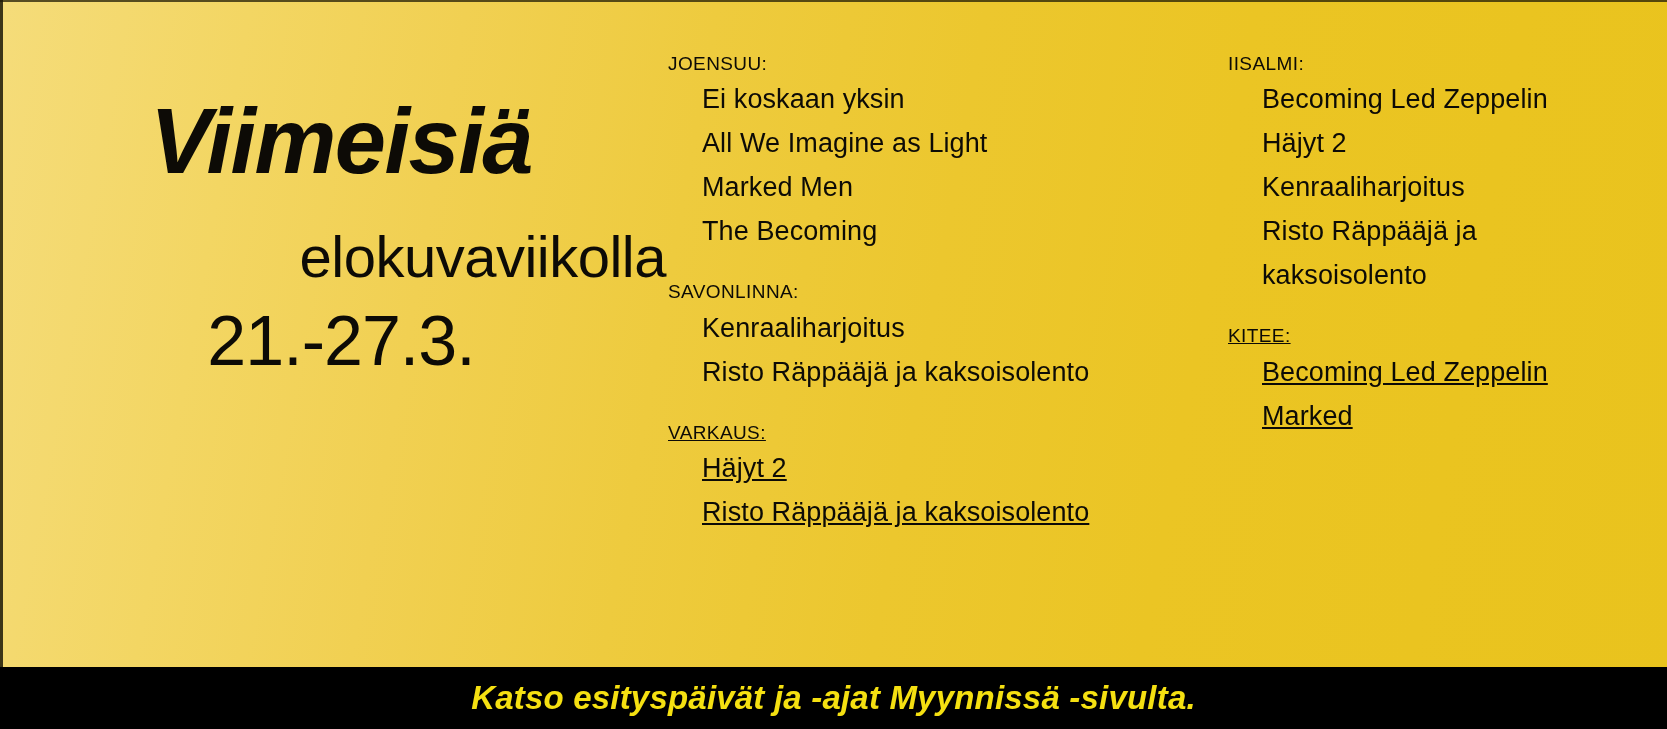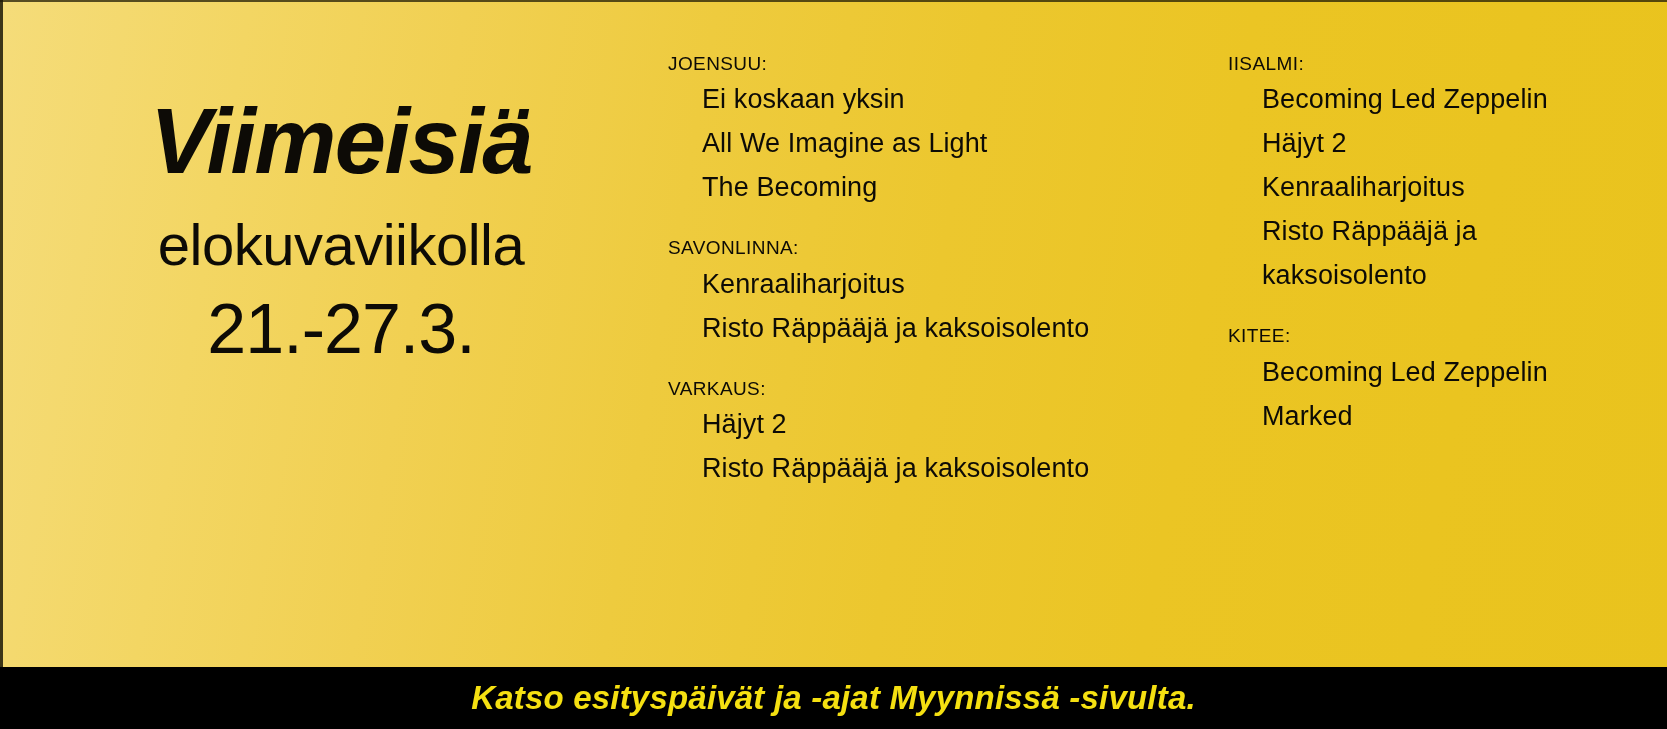--- a/index.html
+++ b/index.html
@@ -34,35 +34,35 @@
   }
   .hl-line{
     font-weight:bold;font-style:italic;
     font-size:92px;line-height:0.99;
     letter-spacing:-1.5px;
     white-space:nowrap;
   }
   #hl-sub{
     font-weight:normal;font-style:normal;
     font-size:58px;line-height:1.05;
-    margin-top:28px;letter-spacing:-0.5px;
+    margin-top:40px;letter-spacing:-0.5px;text-align:right;
   }
   #hl-dates{
     font-weight:normal;font-style:normal;
     font-size:70px;line-height:1.02;
     margin-top:18px;letter-spacing:-1px;
   }
 
   
   .col{position:absolute;top:50px;color:#0d0b06;}
   #col-mid{left:668px;width:470px;}
   #col-right{left:1228px;width:420px;}
 
   .city-group{margin-bottom:25px;}
-  .city-group:last-child{margin-bottom:0;}
+  .city-group:last-child{margin-bottom:0;text-decoration:underline;}
   .city-name{
     font-size:19px;line-height:1.44;
     letter-spacing:0.4px;font-weight:normal;
   }
   .film-list{list-style:none;margin:0;padding:0 0 0 34px;}
   .film-item{
     font-size:27px;line-height:1.63;
     letter-spacing:0.1px;font-weight:normal;
   }
 
@@ -92,20 +92,21 @@
     <div id="hl-dates">21.-27.3.</div>
   </div>
 
   <div class="col" id="col-mid">
 
     <div class="city-group">
       <div class="city-name">JOENSUU:</div>
       <ul class="film-list">
         <li class="film-item">Ei koskaan yksin</li>
         <li class="film-item">All We Imagine as Light</li>
+        <li class="film-item">Marked Men</li>
         <li class="film-item">The Becoming</li>
       </ul>
     </div>
 
     <div class="city-group">
       <div class="city-name">SAVONLINNA:</div>
       <ul class="film-list">
         <li class="film-item">Kenraaliharjoitus</li>
         <li class="film-item">Risto Räppääjä ja kaksoisolento</li>
       </ul>

